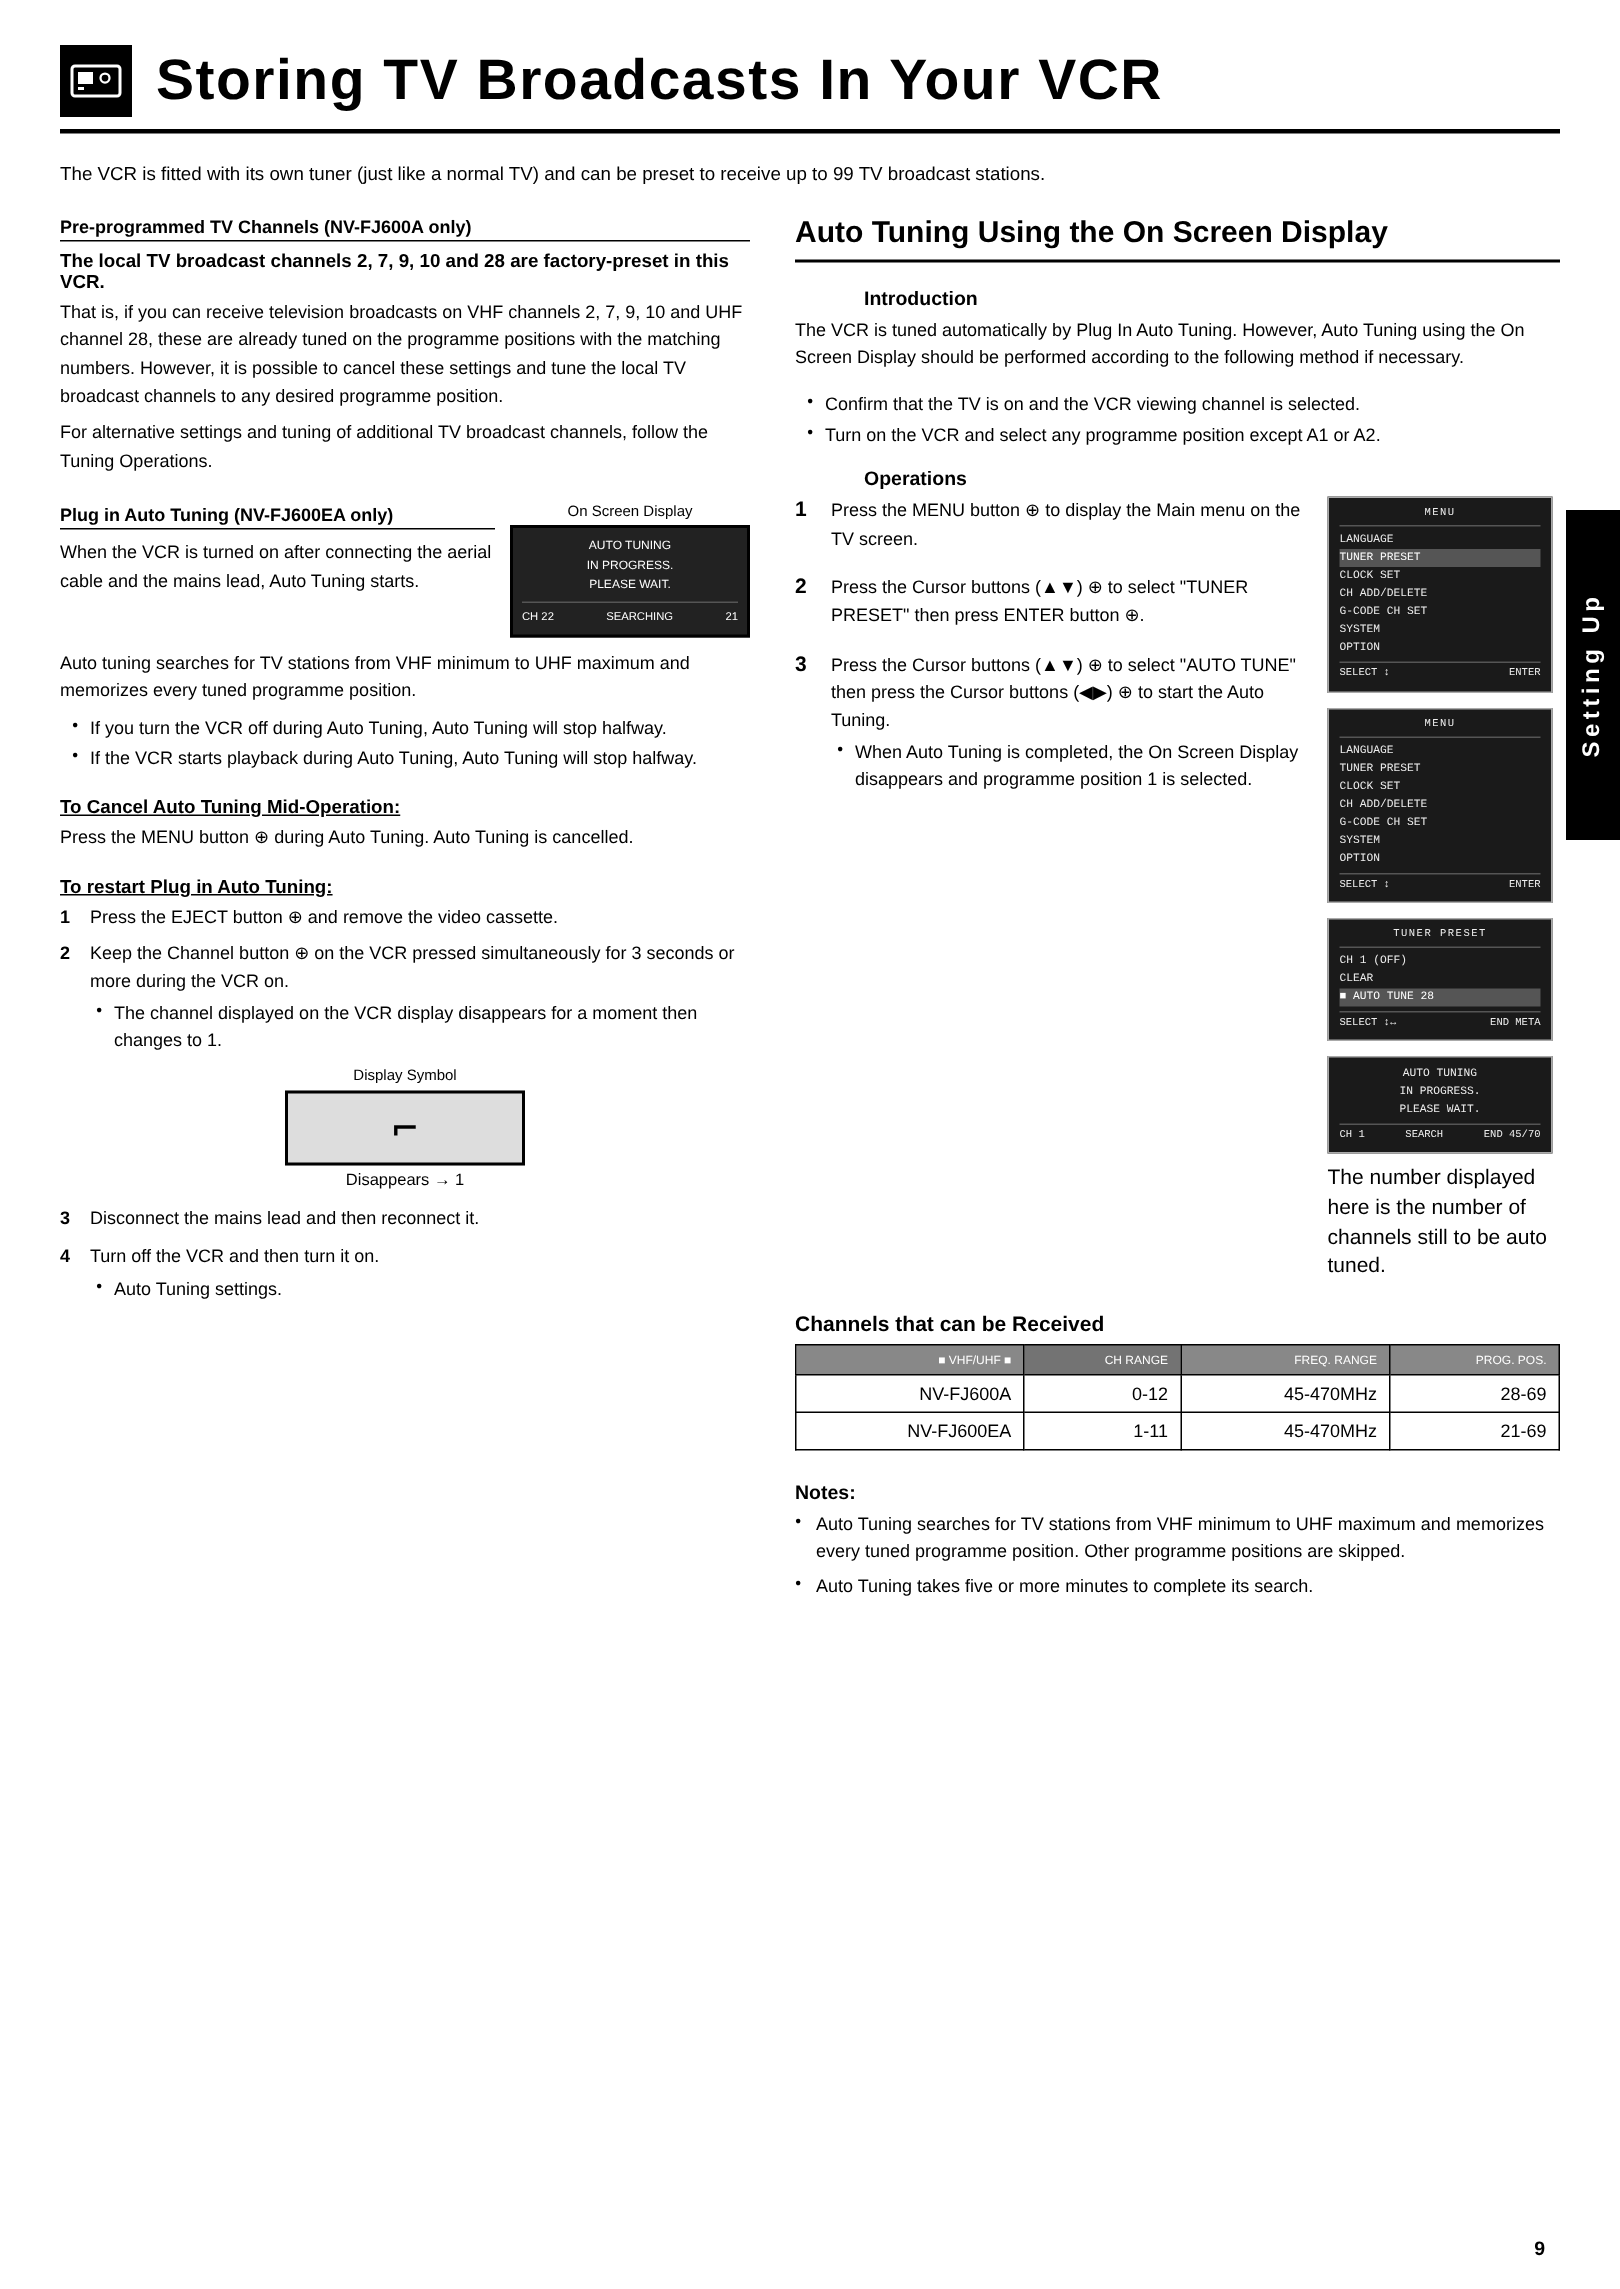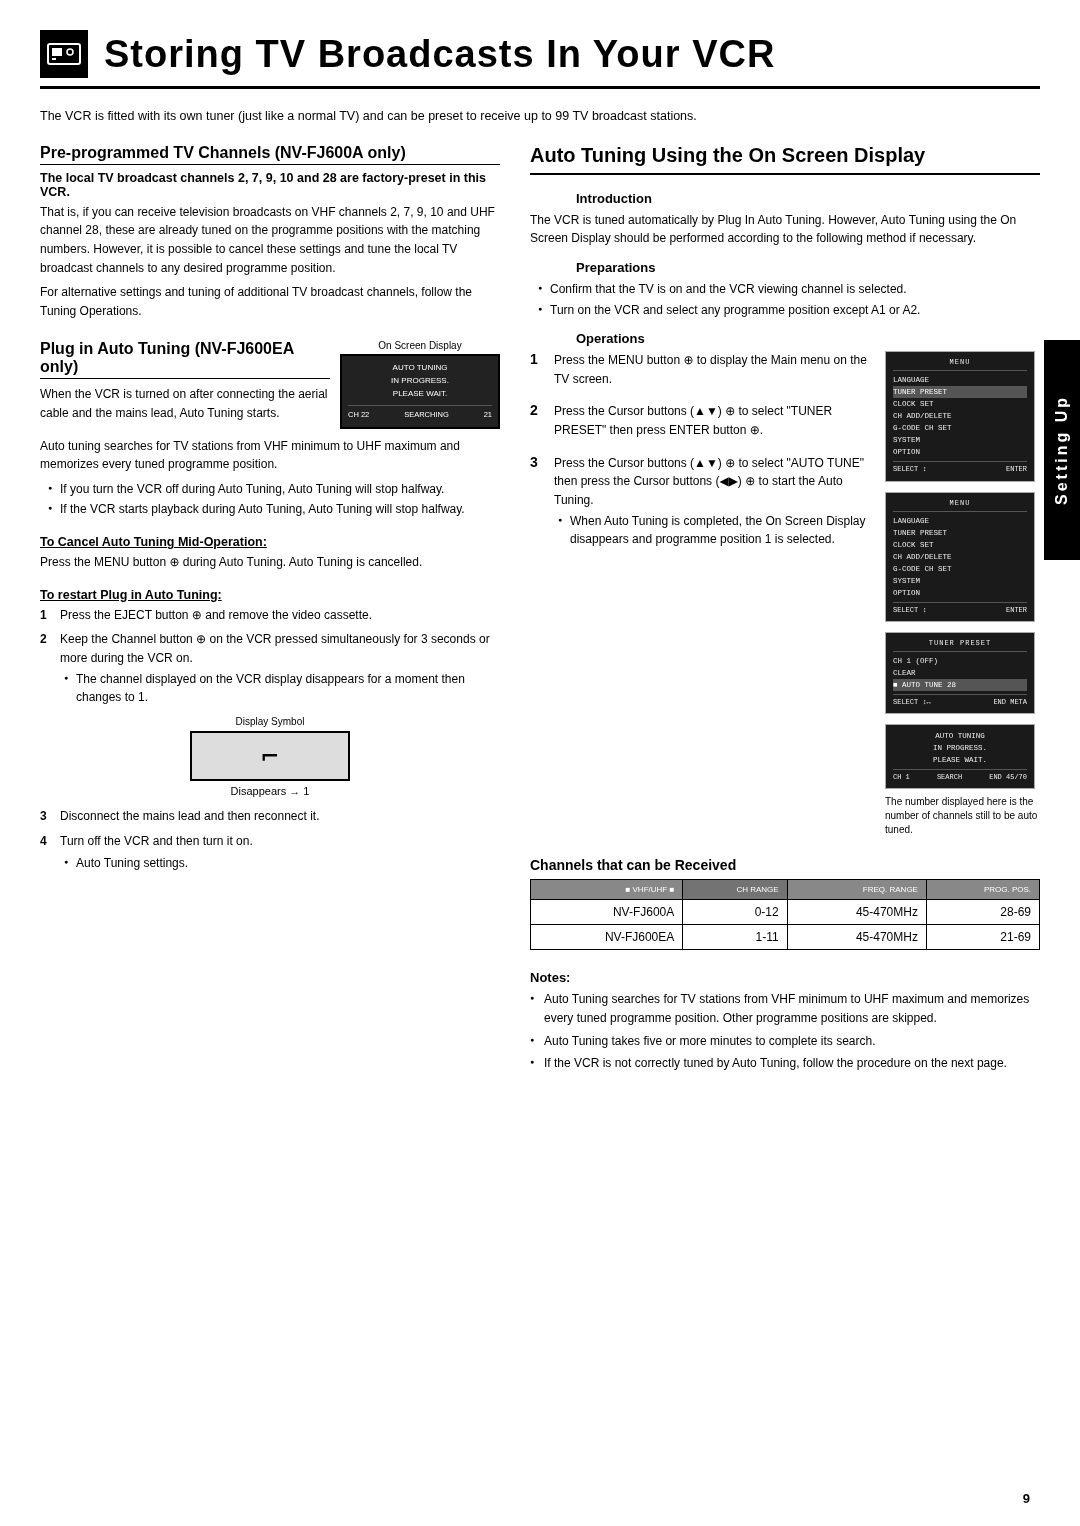--- a/index.html
+++ b/index.html
@@ -54,21 +54,21 @@
 
     
     .intro-para {
       font-size: 12.5px;
       line-height: 1.5;
       margin-bottom: 18px;
     }
 
     
     .section-heading {
-      font-size: 16px;
+      font-size: 12px;
       font-weight: bold;
       margin-bottom: 6px;
       border-bottom: 1px solid #000;
       padding-bottom: 2px;
     }
     .section-subheading {
       font-size: 12.5px;
       font-weight: bold;
       text-decoration: underline;
       margin-bottom: 4px;
@@ -300,21 +300,21 @@
     .operations-area {
       display: flex;
       gap: 16px;
     }
     .ops-steps-wrapper { flex: 1; }
     .ops-screens-wrapper {
       width: 155px;
       flex-shrink: 0;
     }
     .screen-caption {
-      font-size: 10px;
+      font-size: 14px;
       line-height: 1.4;
       margin-top: 6px;
       color: #000;
     }
 
     
     .channels-section {
       margin-top: 20px;
     }
     .channels-title {
@@ -506,21 +506,20 @@
 
   <div class="right-col">
     <div class="right-section-title">Auto Tuning Using the On Screen Display</div>
 
     <div class="right-subsection">
       <div class="right-subsection-title">Introduction</div>
       <p class="body-text">The VCR is tuned automatically by Plug In Auto Tuning. However, Auto Tuning using the On Screen Display should be performed according to the following method if necessary.</p>
     </div>
 
     <div class="right-subsection">
-      <div class="right-subsection-title">Preparations</div>
       <ul class="bullet-list">
         <li>Confirm that the TV is on and the VCR viewing channel is selected.</li>
         <li>Turn on the VCR and select any programme position except A1 or A2.</li>
       </ul>
     </div>
 
     <div class="right-subsection">
       <div class="right-subsection-title">Operations</div>
       <div class="operations-area">
         <div class="ops-steps-wrapper">
@@ -628,21 +627,20 @@
           </tr>
         </tbody>
       </table>
     </div>
 
     <div class="notes-section">
       <div class="notes-title">Notes:</div>
       <ul class="notes-list">
         <li>Auto Tuning searches for TV stations from VHF minimum to UHF maximum and memorizes every tuned programme position. Other programme positions are skipped.</li>
         <li>Auto Tuning takes five or more minutes to complete its search.</li>
-        <li>If the VCR is not correctly tuned by Auto Tuning, follow the procedure on the next page.</li>
       </ul>
     </div>
 
   </div>
 
 </div>
 
 <div class="setting-up-sidebar">
   <span class="setting-up-text">Setting Up</span>
 </div>

